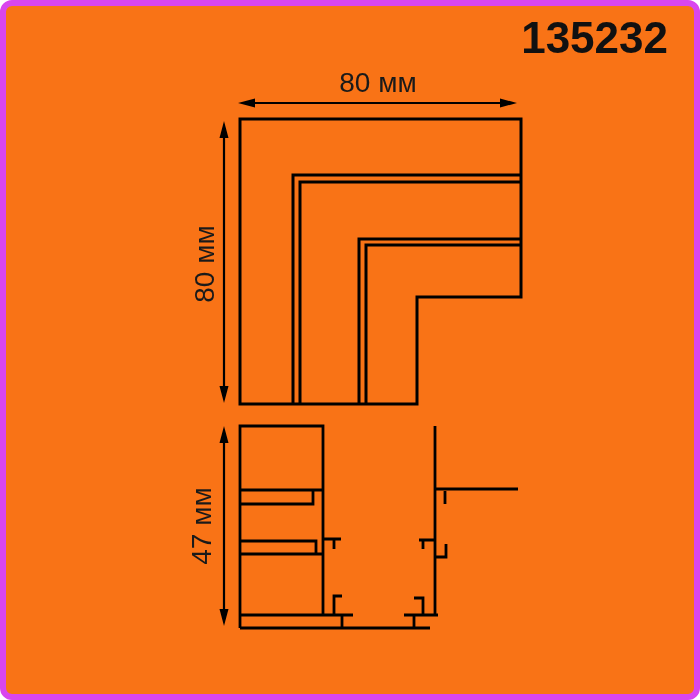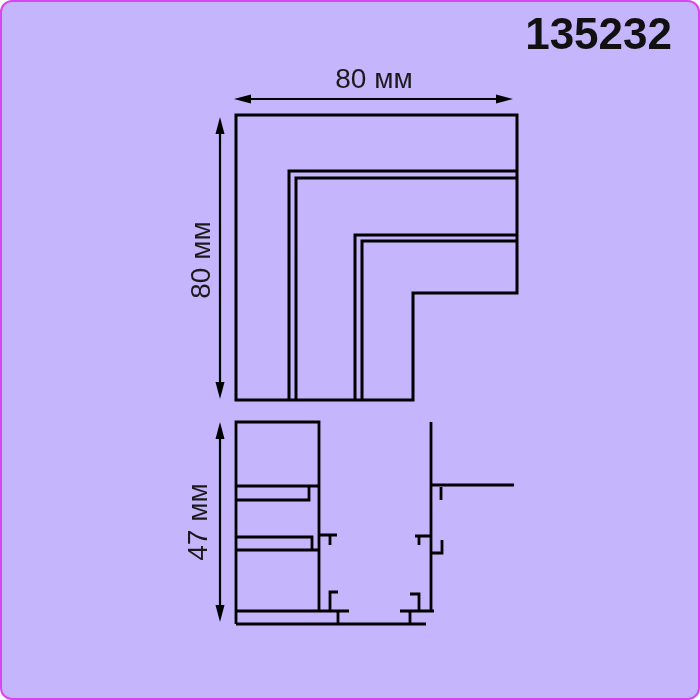--- a/index.html
+++ b/index.html
@@ -6,22 +6,22 @@
     margin: 0;
     padding: 0;
     background: #ffffff;
     font-family: "Liberation Sans", sans-serif;
   }
   .page {
     position: relative;
     width: 700px;
     height: 700px;
     box-sizing: border-box;
-    background: #c4b5fd;
-    border: 2px solid #d946ef;
+    background: #f97316;
+    border: 6px solid #d946ef;
     border-radius: 12px;
     overflow: hidden;
     padding-left: 16px;
   }
   .drawing-svg {
     position: absolute;
     left: 0;
     top: 0;
     width: 700px;
     height: 700px;

